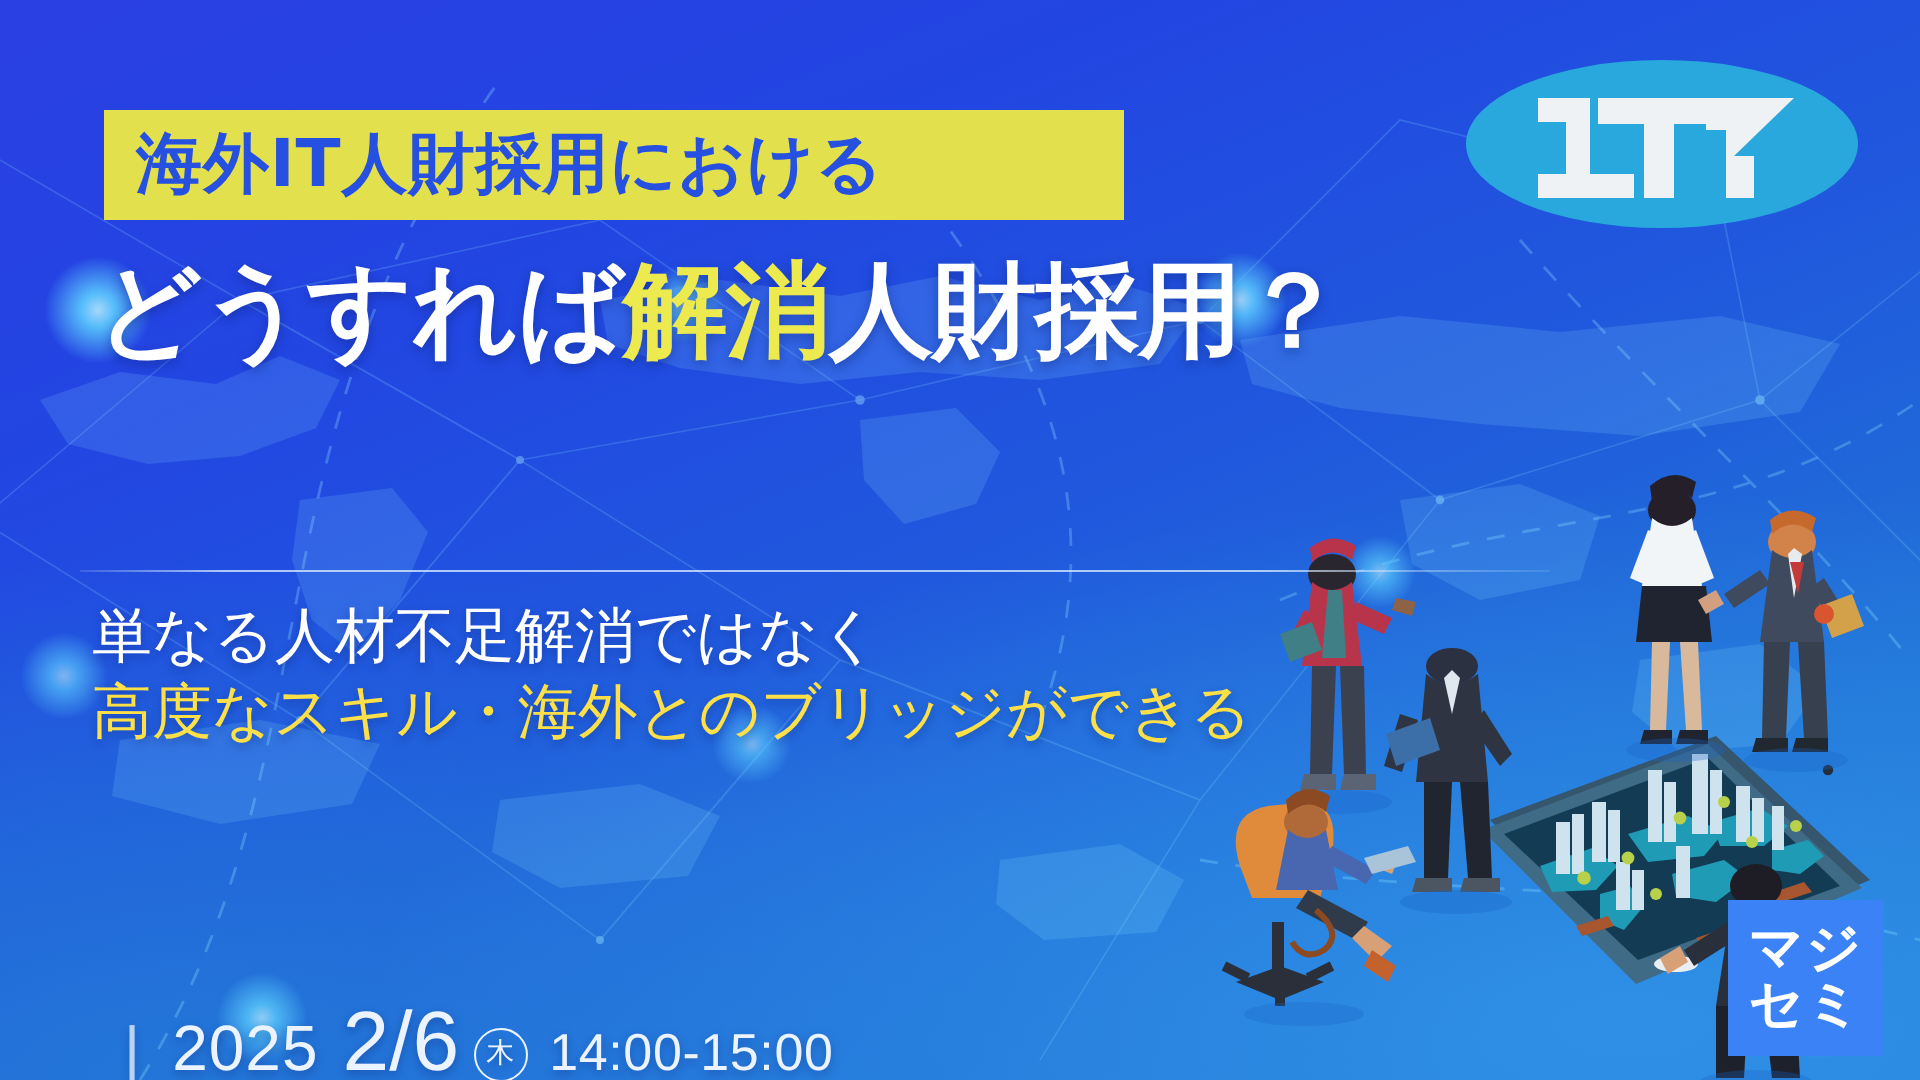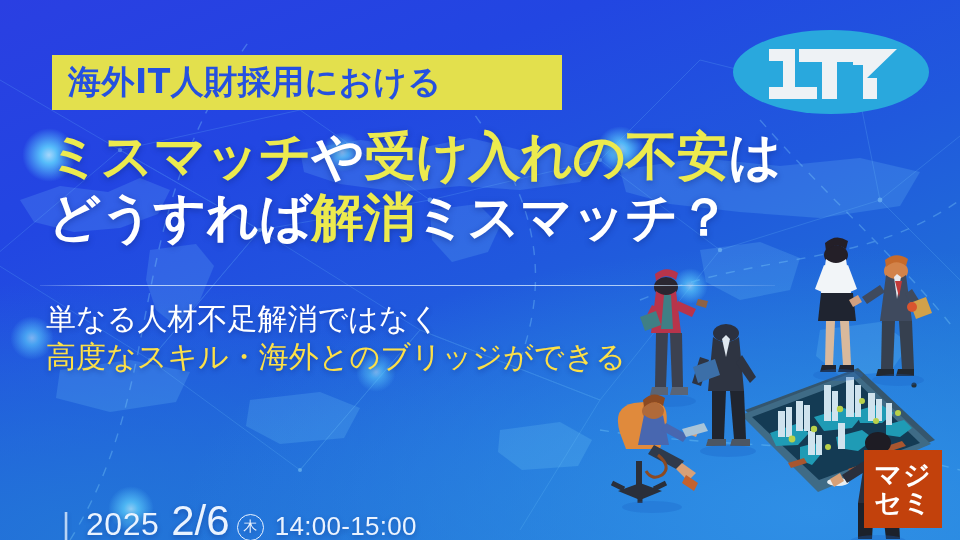--- a/index.html
+++ b/index.html
@@ -86,21 +86,21 @@
     font-family:"DejaVu Sans",sans-serif;
   }
   .f-time{font-size:26px;margin-left:11px;letter-spacing:.3px;}
 
   
   .logo{position:absolute;left:731px;top:26px;width:200px;height:92px;}
 
   
   .badge{
     position:absolute;left:864px;top:450px;width:78px;height:78px;
-    background:#c2410c;display:flex;flex-direction:column;
+    background:#3b82f6;display:flex;flex-direction:column;
     align-items:center;justify-content:center;
   }
   .badge span{
     color:#fff;font-family:"DejaVu Sans","Liberation Sans",sans-serif;
     font-weight:700;font-size:27px;line-height:1.03;letter-spacing:1px;
   }
 
   
   .illus{position:absolute;left:600px;top:225px;width:360px;height:315px;}
 </style>
@@ -335,24 +335,21 @@
     </g>
     <title>JTP</title>
   </svg>
 
   <div class="band">
     <div class="band-text">海外IT人財採用における</div>
   </div>
 
   <div class="title">
     <div>
-      <span class="y">ミスマッチ</span><span class="w">や</span><span class="y">受け入れの</span><span class="y">不安</span><span class="w">は</span>
-    </div>
-    <div>
-      <span class="w">どうすれば</span><span class="y">解消</span><span class="w">ミスマッチ？</span>
+      <span class="w">どうすれば</span><span class="y">解消</span><span class="w">人財採用？</span>
     </div>
   </div>
 
   <div class="divider"></div>
 
   <div class="sub">
     <div class="sub-l1">単なる人材不足解消ではなく</div>
     <div class="sub-l2">高度なスキル・海外とのブリッジができる</div>
   </div>
 

